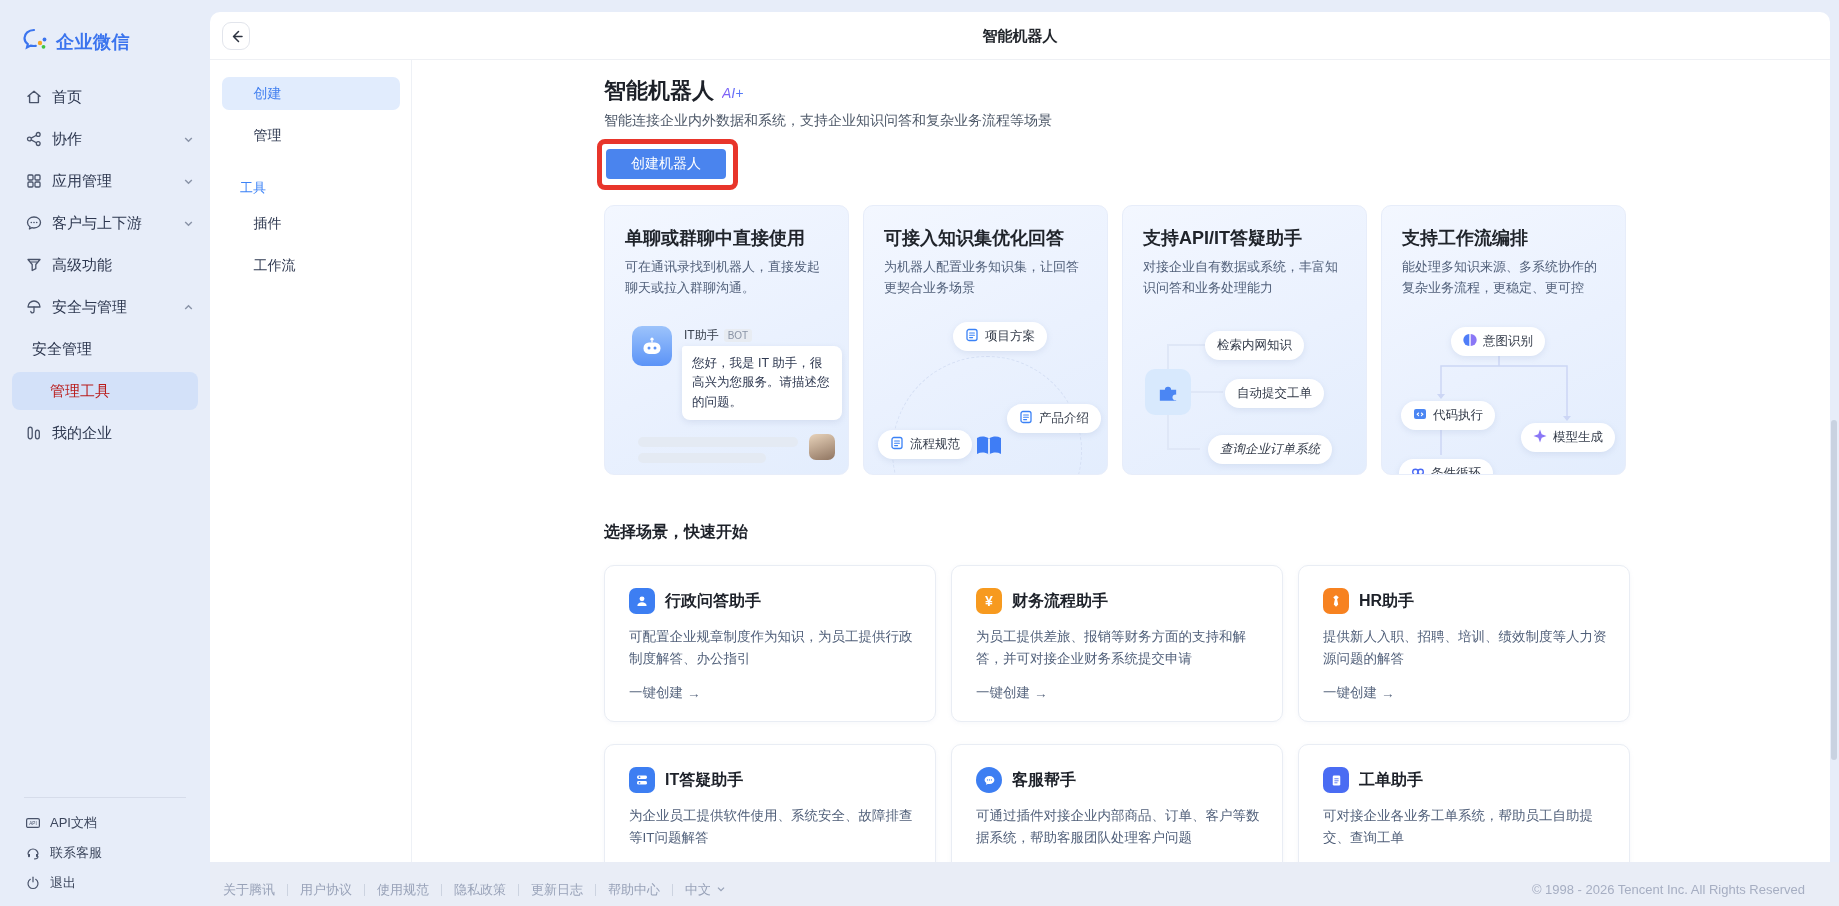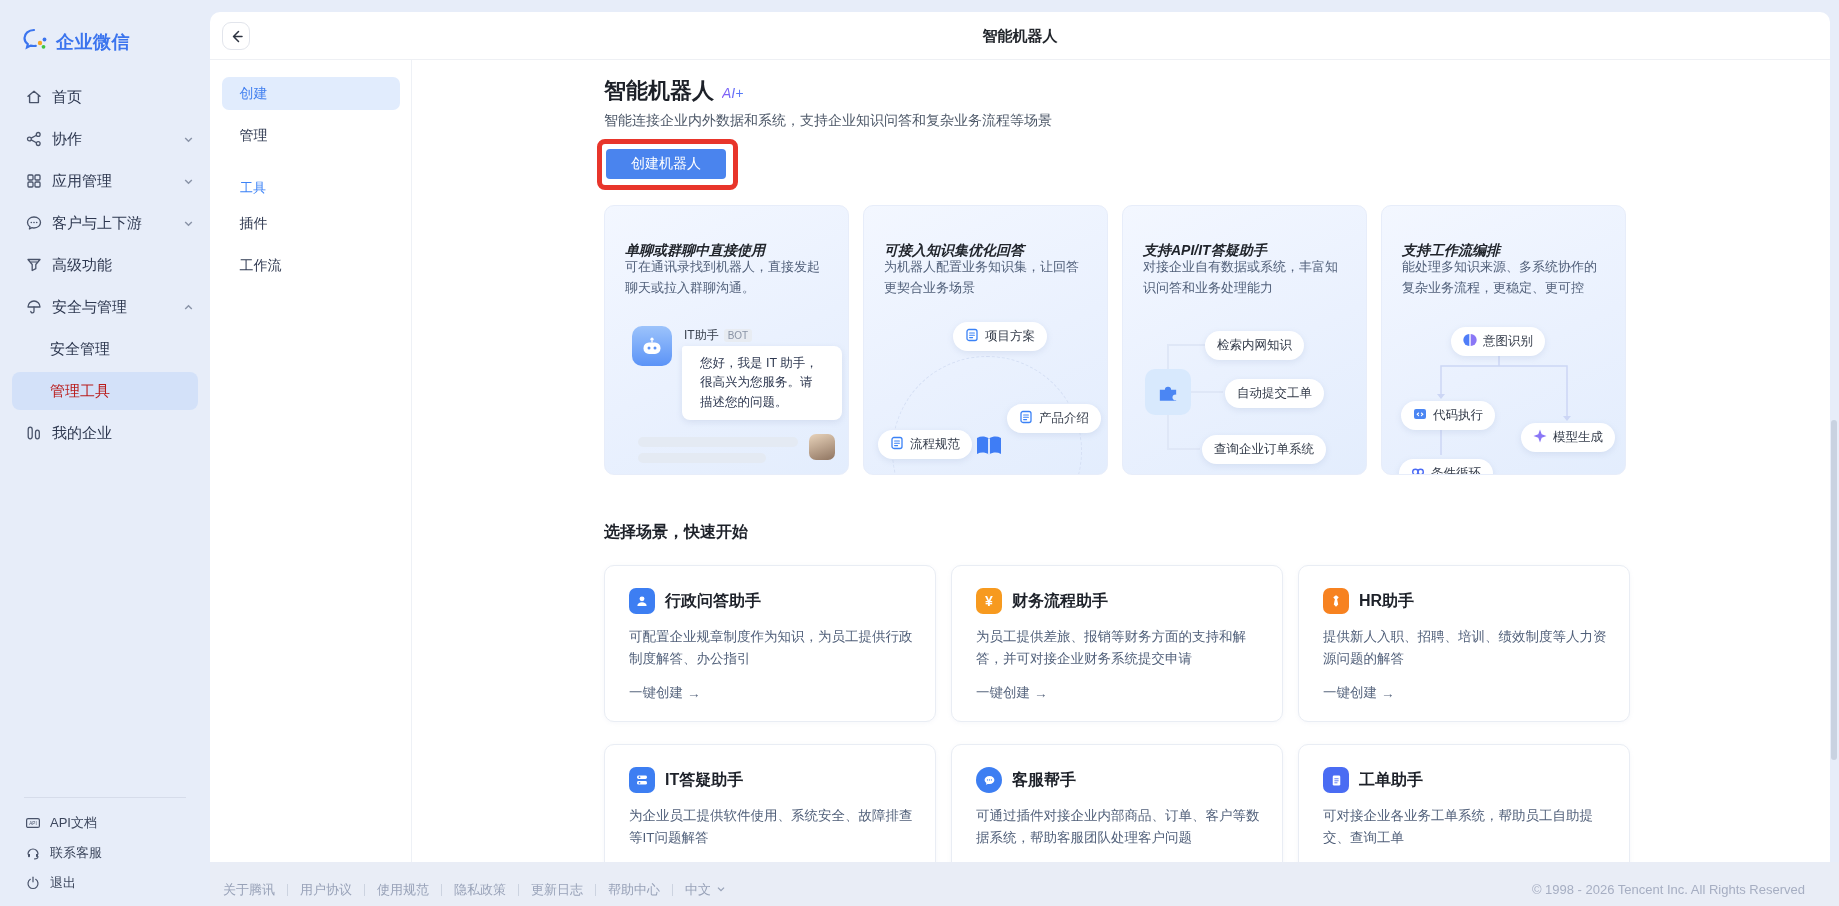--- a/index.html
+++ b/index.html
@@ -8,70 +8,70 @@
   .abs { position:absolute; }
 
   
   #sidebar { position:absolute; left:0; top:0; width:210px; height:906px; background:#e7edf9; z-index:10; }
   .logo-row { display:flex; align-items:center; gap:8px; padding:28px 0 20px 22px; }
   .logo-text { font-size:18px; font-weight:bold; color:#3b74ee; letter-spacing:.5px; }
   .nav-item { display:flex; align-items:center; height:42px; padding:0 16px 0 24px; cursor:pointer;
     color:#2e3850; font-size:15px; position:relative; }
   .nav-item .nicon { width:19px; height:19px; margin-right:9px; display:flex; align-items:center; justify-content:center; }
   .nav-item .chev { margin-left:auto; display:flex; }
-  .sub-item { height:42px; display:flex; align-items:center; padding-left:50px; font-size:15px; color:#2e3850; cursor:pointer; }
+  .sub-item { height:42px; display:flex; align-items:center; padding-left:32px; font-size:15px; color:#2e3850; cursor:pointer; }
   .sub-item.active { background:#d3e1f9; color:#b91c1c; border-radius:8px; margin:2px 12px; padding-left:38px; height:38px; }
   .side-bottom { position:absolute; left:0; bottom:8px; width:210px; }
   .side-divider { height:1px; background:#d6dcea; margin:0 24px 10px 24px; }
   .mini-item { display:flex; align-items:center; gap:9px; padding:6px 0 6px 25px; font-size:13px; color:#3c465c; cursor:pointer; }
   .mini-item .nicon { width:16px; height:16px; display:flex; }
 
   
   #panel { position:absolute; left:210px; top:12px; width:1620px; height:894px; background:#ffffff;
     border-radius:10px 10px 0 0; z-index:1; }
   #panel-header { position:absolute; left:0; top:0; width:100%; height:48px; border-bottom:1px solid #eef0f4; }
   #back-btn { position:absolute; left:12px; top:10px; width:28px; height:28px; border:1px solid #e2e5ec;
     border-radius:9px; background:#fff; display:flex; align-items:center; justify-content:center; cursor:pointer; }
   #header-title { position:absolute; left:0; right:0; top:15px; text-align:center; font-size:15px; font-weight:bold; color:#21252b; }
 
   
   #subnav { position:absolute; left:0; top:48px; bottom:0; width:202px; border-right:1px solid #eef1f6; padding-top:17px; }
   .snav-item { width:178px; margin:0 auto 9px auto; height:33px; line-height:33px; border-radius:7px;
-    padding-left:18px; font-size:14px; color:#2e3850; cursor:pointer; }
+    padding-left:32px; font-size:14px; color:#2e3850; cursor:pointer; }
   .snav-item.active { background:#e1ecfd; color:#4380f0; }
   .snav-label { padding:18px 0 10px 30px; font-size:13px; color:#3b82f6; }
 
   
   #content { position:absolute; left:202px; top:48px; right:0; bottom:0; overflow:hidden; }
   #page-title { position:absolute; left:192px; top:16px; font-size:22px; font-weight:bold; color:#1d2129; }
   #ai-badge { font-size:14px; font-weight:normal; font-style:italic; margin-left:8px;
     background:linear-gradient(90deg,#8a5cf6,#4f7df8); -webkit-background-clip:text; background-clip:text; color:transparent; }
   #page-subtitle { position:absolute; left:192px; top:52px; font-size:14px; color:#4e5969; }
   #create-btn { position:absolute; left:194px; top:89px; width:120px; height:30px; background:#4a84ee; color:#fff;
     font-size:14px; border:none; border-radius:4px; cursor:pointer; }
   #annotation-box { position:absolute; left:185px; top:79px; width:141px; height:51px; border:5px solid #e8352b;
     border-radius:8px; z-index:4; pointer-events:none; }
 
   
   #features { position:absolute; left:192px; top:145px; display:flex; gap:14px; }
   .fcard { width:245px; height:270px; border-radius:10px; position:relative; overflow:hidden;
     background:linear-gradient(155deg,#f3f7ff 0%,#eaf1fe 55%,#e3edfd 100%); border:1px solid #e7edfa; }
-  .fcard h3 { position:absolute; left:20px; top:36px; font-size:14px; color:#20242b;font-style:italic; }
+  .fcard h3 { position:absolute; left:20px; top:20px; font-size:18px; color:#20242b; }
   .fcard .fdesc { position:absolute; left:20px; top:51px; width:206px; font-size:13px; line-height:1.6; color:#51607a; }
   .deco-circle { position:absolute; border:1px dashed #d5dff4; border-radius:50%; }
   .ktag { position:absolute; display:flex; align-items:center; gap:6px; background:#fff; border-radius:16px;
     padding:6px 12px; font-size:12.5px; color:#333b49; box-shadow:0 2px 6px rgba(130,150,190,.18); white-space:nowrap; }
   
   .bot-avatar { position:absolute; left:27px; top:120px; width:40px; height:40px; border-radius:10px;
     background:linear-gradient(180deg,#9cc3fb,#5b93f7); display:flex; align-items:center; justify-content:center; }
   .bot-name-row { position:absolute; left:79px; top:121px; display:flex; align-items:center; gap:5px; }
   .bot-name { font-size:12px; color:#39414e; }
   .bot-badge { font-size:10px; color:#8a94a6; background:#e8ecf2; border-radius:3px; padding:1px 4px; }
   .chat-bubble { position:absolute; left:77px; top:140px; width:160px; background:#fff; border-radius:3px 8px 8px 8px;
-    padding:8px 18px; font-size:12.5px; line-height:1.55; color:#2e3850; box-shadow:0 2px 6px rgba(120,140,180,.18); }
+    padding:8px 10px; font-size:12.5px; line-height:1.55; color:#2e3850; box-shadow:0 2px 6px rgba(120,140,180,.18); }
   .skel1 { position:absolute; left:33px; top:231px; width:160px; height:10px; background:#e4eaf3; border-radius:5px; }
   .skel2 { position:absolute; left:33px; top:247px; width:128px; height:10px; background:#e4eaf3; border-radius:5px; }
   .user-avatar { position:absolute; left:204px; top:228px; width:26px; height:26px; border-radius:7px;
     background:linear-gradient(160deg,#e8d3bb,#8f7460); }
   
   .plug-box { position:absolute; left:22px; top:163px; width:46px; height:46px; border-radius:10px; background:#d8e9fd;
     display:flex; align-items:center; justify-content:center; }
   .conn { position:absolute; left:0; top:0; pointer-events:none; }
   
   #scen-title { position:absolute; left:192px; top:462px; font-size:16px; font-weight:bold; color:#1d2129; }
@@ -329,21 +329,21 @@
         <svg class="conn" width="245" height="270">
           <path d="M45 170 V139 H82 M68 186 H100 M45 209 V243 H77" fill="none" stroke="#dfe7f7" stroke-width="2"></path>
         </svg>
         <div class="plug-box">
           <svg width="24" height="24" viewBox="0 0 20 20">
               <path d="M3.2 8.2 h4.2 a2.6 2.6 0 1 1 5.2 0 h4.2 v4 a2.4 2.4 0 1 0 0 4.6 v0.4 H3.2 z" fill="#4b86f3"></path>
             </svg>
         </div>
         <div class="ktag" style="left:82px; top:125px;">检索内网知识</div>
         <div class="ktag" style="left:102px; top:173px;">自动提交工单</div>
-        <div class="ktag" style="left:79px; top:229px;">查询企业订单系统</div>
+        <div class="ktag" style="left:85px; top:229px;font-style:italic;">查询企业订单系统</div>
       </div>
 
       <div class="fcard">
         <h3>支持工作流编排</h3>
         <div class="fdesc">能处理多知识来源、多系统协作的复杂业务流程，更稳定、更可控</div>
         <svg class="conn" width="245" height="270">
           <path d="M117 149 V160 H59 V189 M117 160 H185 V211 M59 223 V249" fill="none" stroke="#ccd6f5" stroke-width="1.5"></path>
           <path d="M55 188 l4 5 4-5 z" fill="#ccd6f5"></path>
           <path d="M181 210 l4 5 4-5 z" fill="#ccd6f5"></path>
         </svg>

